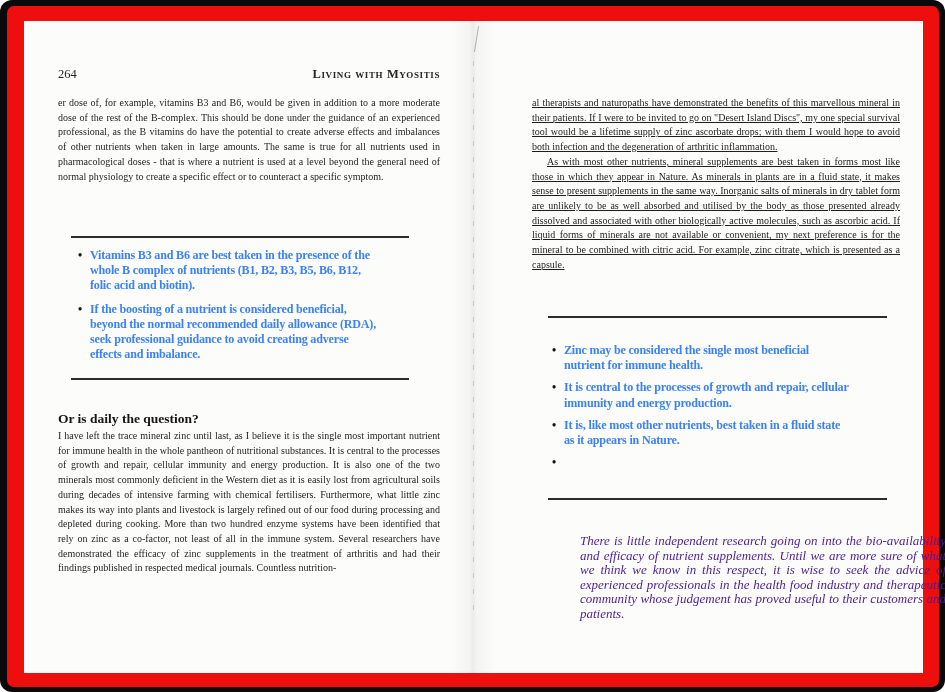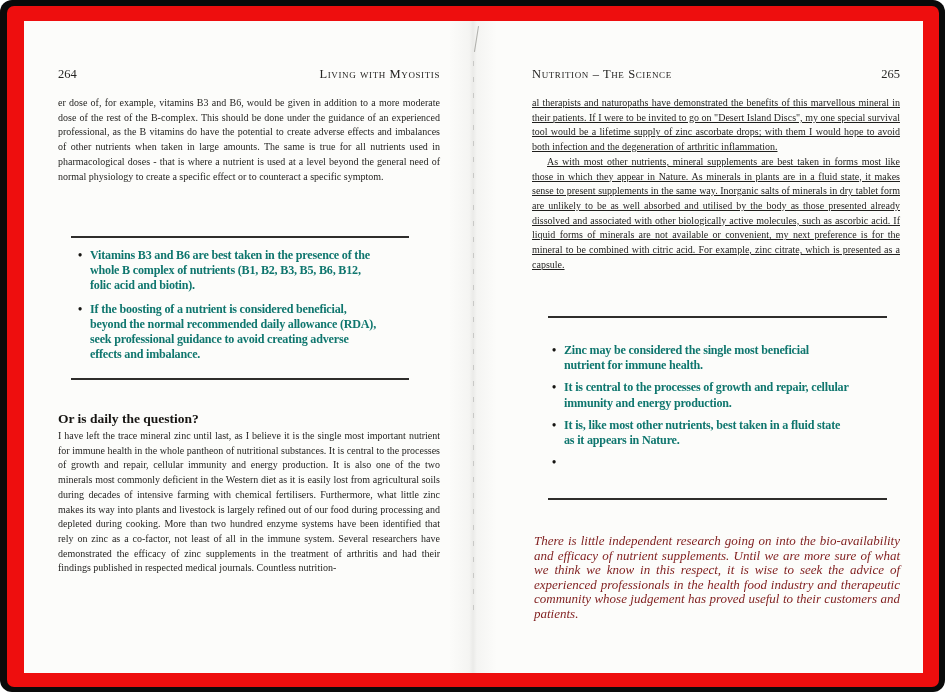--- a/index.html
+++ b/index.html
@@ -27,46 +27,47 @@
   }
   .artifact-top{
     position:absolute;left:452px;top:5px;width:1px;height:26px;
     background:rgba(90,90,85,0.45);transform:rotate(9deg);
   }
   .block{position:absolute;}
   .running-row{
     display:flex;justify-content:space-between;align-items:baseline;
     font-size:12.5px;line-height:16px;color:#262523;
   }
-  .running-title{font-variant:small-caps;letter-spacing:0.6px;}
+  .running-title{font-variant:small-caps;letter-spacing:0.6px;font-weight:bold;}
   .pagenum{font-size:12.5px;}
   .body-text{
     font-size:10px;line-height:14.7px;text-align:justify;color:#1f1e1c;
   }
   .body-text p{margin:0;text-decoration:underline;}
   .indent-first{text-indent:15px;}
   .rule{border-top:2px solid #2e2d2b;height:0;}
   .callout{display:flex;flex-direction:column;}
   .bullet{display:flex;align-items:flex-start;}
   .bullet-marker{
     width:12px;flex:0 0 12px;font-size:12px;line-height:15.2px;
     font-weight:bold;color:#161512;
   }
   .bullet-text{
     white-space:pre-line;font-weight:bold;font-size:12.1px;line-height:15.2px;
-    letter-spacing:-0.2px;color:#0f766e;
+    letter-spacing:-0.2px;color:#3b82f6;
   }
   .callout-left .bullet{margin-bottom:8px;}
   .callout-right .bullet{margin-bottom:7px;}
   .section-heading{
     font-weight:bold;font-size:13.5px;line-height:15px;color:#161512;
   }
   .closing-note{
     font-style:italic;font-size:13px;line-height:14.5px;text-align:justify;
-    color:#7f1d1d;
+    color:#4c1d95;
+    margin-left:46px;
   }
 </style>
 </head>
 <body>
 
 <div class="screen">
   <div class="red-frame">
     <div class="paper">
 
       <div class="gutter"></div>
@@ -96,24 +97,20 @@
 effects and imbalance.</span>
         </div>
       </div>
 
       <div class="block rule" style="left:47px;top:357px;width:338px;"></div>
 
       <div class="block section-heading" style="left:34px;top:390px;width:382px;">Or is daily the question?</div>
 
       <div class="block body-text" style="left:34px;top:408px;width:382px;">I have left the trace mineral zinc until last, as I believe it is the single most important nutrient for immune health in the whole pantheon of nutritional substances. It is central to the processes of growth and repair, cellular immunity and energy production. It is also one of the two minerals most commonly deficient in the Western diet as it is easily lost from agricultural soils during decades of intensive farming with chemical fertilisers. Furthermore, what little zinc makes its way into plants and livestock is largely refined out of our food during processing and depleted during cooking. More than two hundred enzyme systems have been identified that rely on zinc as a co-factor, not least of all in the immune system. Several researchers have demonstrated the efficacy of zinc supplements in the treatment of arthritis and had their findings published in respected medical journals. Countless nutrition-</div>
 
-      <div class="block running-row" style="left:508px;top:45px;width:368px;">
-        <span class="running-title">Nutrition – The Science</span>
-        <span class="pagenum">265</span>
-      </div>
 
       <div class="block body-text" style="left:508px;top:75px;width:368px;">
         <p>al therapists and naturopaths have demonstrated the benefits of this marvellous mineral in their patients. If I were to be invited to go on "Desert Island Discs", my one special survival tool would be a lifetime supply of zinc ascorbate drops; with them I would hope to avoid both infection and the degeneration of arthritic inflammation.</p>
         <p class="indent-first">As with most other nutrients, mineral supplements are best taken in forms most like those in which they appear in Nature. As minerals in plants are in a fluid state, it makes sense to present supplements in the same way. Inorganic salts of minerals in dry tablet form are unlikely to be as well absorbed and utilised by the body as those presented already dissolved and associated with other biologically active molecules, such as ascorbic acid. If liquid forms of minerals are not available or convenient, my next preference is for the mineral to be combined with citric acid. For example, zinc citrate, which is presented as a capsule.</p>
       </div>
 
       <div class="block rule" style="left:524px;top:295px;width:339px;"></div>
 
       <div class="block callout callout-right" style="left:528px;top:322px;width:360px;">
         <div class="bullet">

